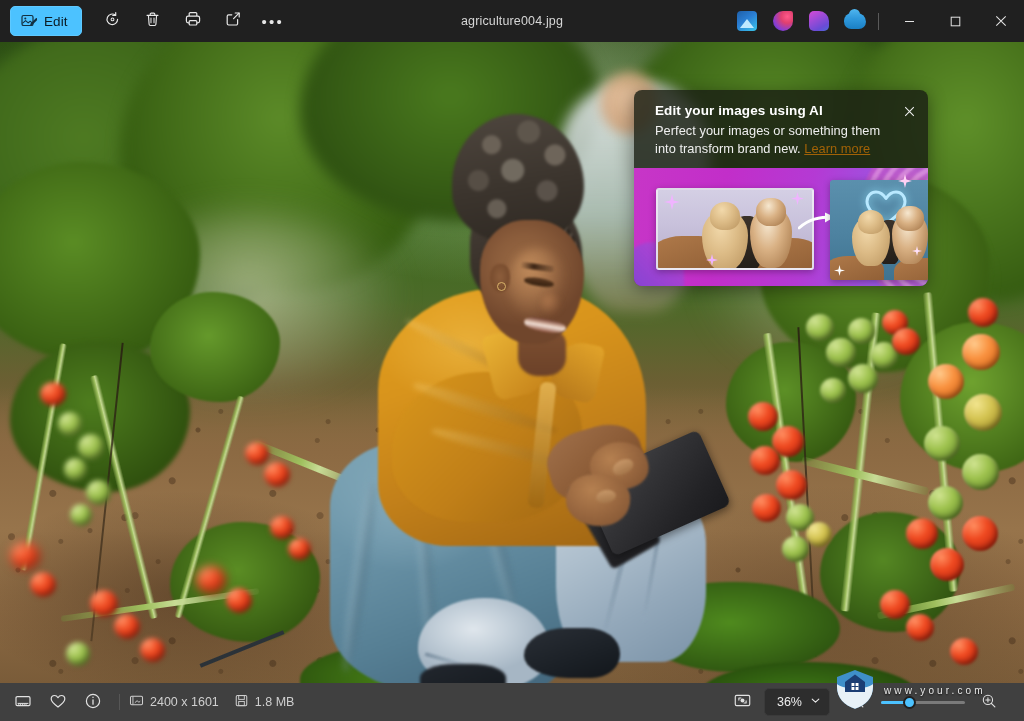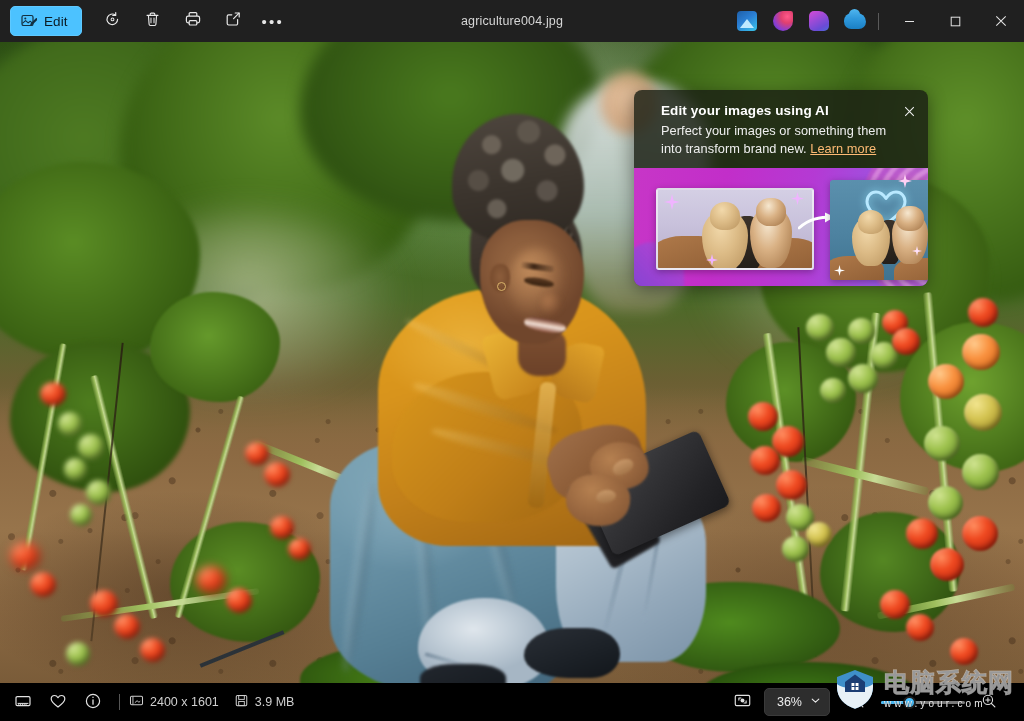--- a/index.html
+++ b/index.html
@@ -435,30 +435,30 @@
     position: absolute;
     left: 634px; top: 48px;
     width: 294px; height: 196px;
     background: rgba(26,30,20,.82);
     border-radius: 8px;
     overflow: hidden;
     box-shadow: 0 4px 18px rgba(0,0,0,.42);
     backdrop-filter: blur(3px);
     z-index: 20;
   }
-  .ai-text { padding: 13px 15px 10px 27px; position: relative; }
+  .ai-text { padding: 13px 15px 10px 21px; position: relative; }
   .ai-title {
     font-size: 13.5px; font-weight: bold; color: #fff;
     letter-spacing: .1px; margin-bottom: 4px;
   }
   .ai-body {
     font-size: 12.8px; color: #efefef; line-height: 1.38; letter-spacing: .05px;
   }
   .ai-link {
-    color: #fdba74; text-decoration: underline; cursor: pointer;
+    color: #a16207; text-decoration: underline; cursor: pointer;
   }
   .ai-close {
     position: absolute; right: 6px; top: 8px;
     width: 26px; height: 26px;
     display: flex; align-items: center; justify-content: center;
     color: #f0f0f0; font-size: 14px; cursor: pointer; border-radius: 4px;
     line-height: 1;
   }
 
   .ai-art {
@@ -528,21 +528,21 @@
     position:absolute;
     background: #f0b4ff;
     clip-path: polygon(50% 0%, 60% 40%, 100% 50%, 60% 60%, 50% 100%, 40% 60%, 0% 50%, 40% 40%);
   }
 
   
   .statusbar {
     position: relative;
     height: 38px;
     flex: 0 0 38px;
-    background: #000000;
+    background: #404040;
     display: flex;
     align-items: center;
     color: #dcdcdc;
     font-size: 12.5px;
     z-index: 40;
   }
   .sb-left { display: flex; align-items: center; padding-left: 6px; gap: 1px; }
   .sb-icon {
     width: 34px; height: 30px;
     display:flex; align-items:center; justify-content:center;
@@ -964,21 +964,21 @@
       </div>
 
       <div class="sb-meta">
         <span>
           <svg width="15" height="15" viewBox="0 0 16 16" fill="none">
             <rect x="2.4" y="2.6" width="11.2" height="11" rx="1.3" stroke="currentColor" stroke-width="1.1"></rect>
             <rect x="5" y="2.8" width="6" height="4" stroke="currentColor" stroke-width="1"></rect>
             <rect x="5" y="9" width="6" height="4.4" stroke="currentColor" stroke-width="1"></rect>
           </svg>
         </span>
-        <span>3.9 MB</span>
+        <span>1.8 MB</span>
       </div>
     </div>
 
     <div class="sb-right">
       <div class="sb-icon">
         <span>
           <svg width="19" height="19" viewBox="0 0 20 20" fill="none">
             <rect x="2.4" y="4.6" width="15.2" height="10.8" rx="1.4" stroke="currentColor" stroke-width="1.2"></rect>
             <path d="M6.2 7.4h2.2M6.2 7.4v2.2M13.8 12.6h-2.2M13.8 12.6v-2.2" stroke="currentColor" stroke-width="1.2" stroke-linecap="round"></path>
             <circle cx="10" cy="10" r="2.1" fill="currentColor"></circle>
@@ -1026,18 +1026,17 @@
     <div class="wm-badge">
       <svg width="46" height="46" viewBox="0 0 46 46" fill="none">
         <path d="M23 4 41 11v10c0 10.5-7.4 18.6-18 21.8C12.4 39.6 5 31.5 5 21V11Z" fill="#3f8fc9"></path>
         <path d="M23 22.5c9.6 0 16.2-3 18-4.6V21c0 10.5-7.4 18.6-18 21.8C12.4 39.6 5 31.5 5 21v-3.1c1.8 1.6 8.4 4.6 18 4.6Z" fill="#e8f1f7"></path>
         <path d="M23 8.5 33 16v10H13V16Z" fill="#1b3d73"></path>
         <rect x="19.5" y="17" width="7" height="7" fill="#ffffff"></rect>
         <path d="M23 17v7M19.5 20.5h7" stroke="#1b3d73" stroke-width="1.2"></path>
       </svg>
     </div>
     <div class="wm-words">
-      <span class="wm-cn">电脑系统网</span>
       <span class="wm-url">www.your.com</span>
     </div>
   </div>
 
 </div>
 
 </body></html>

